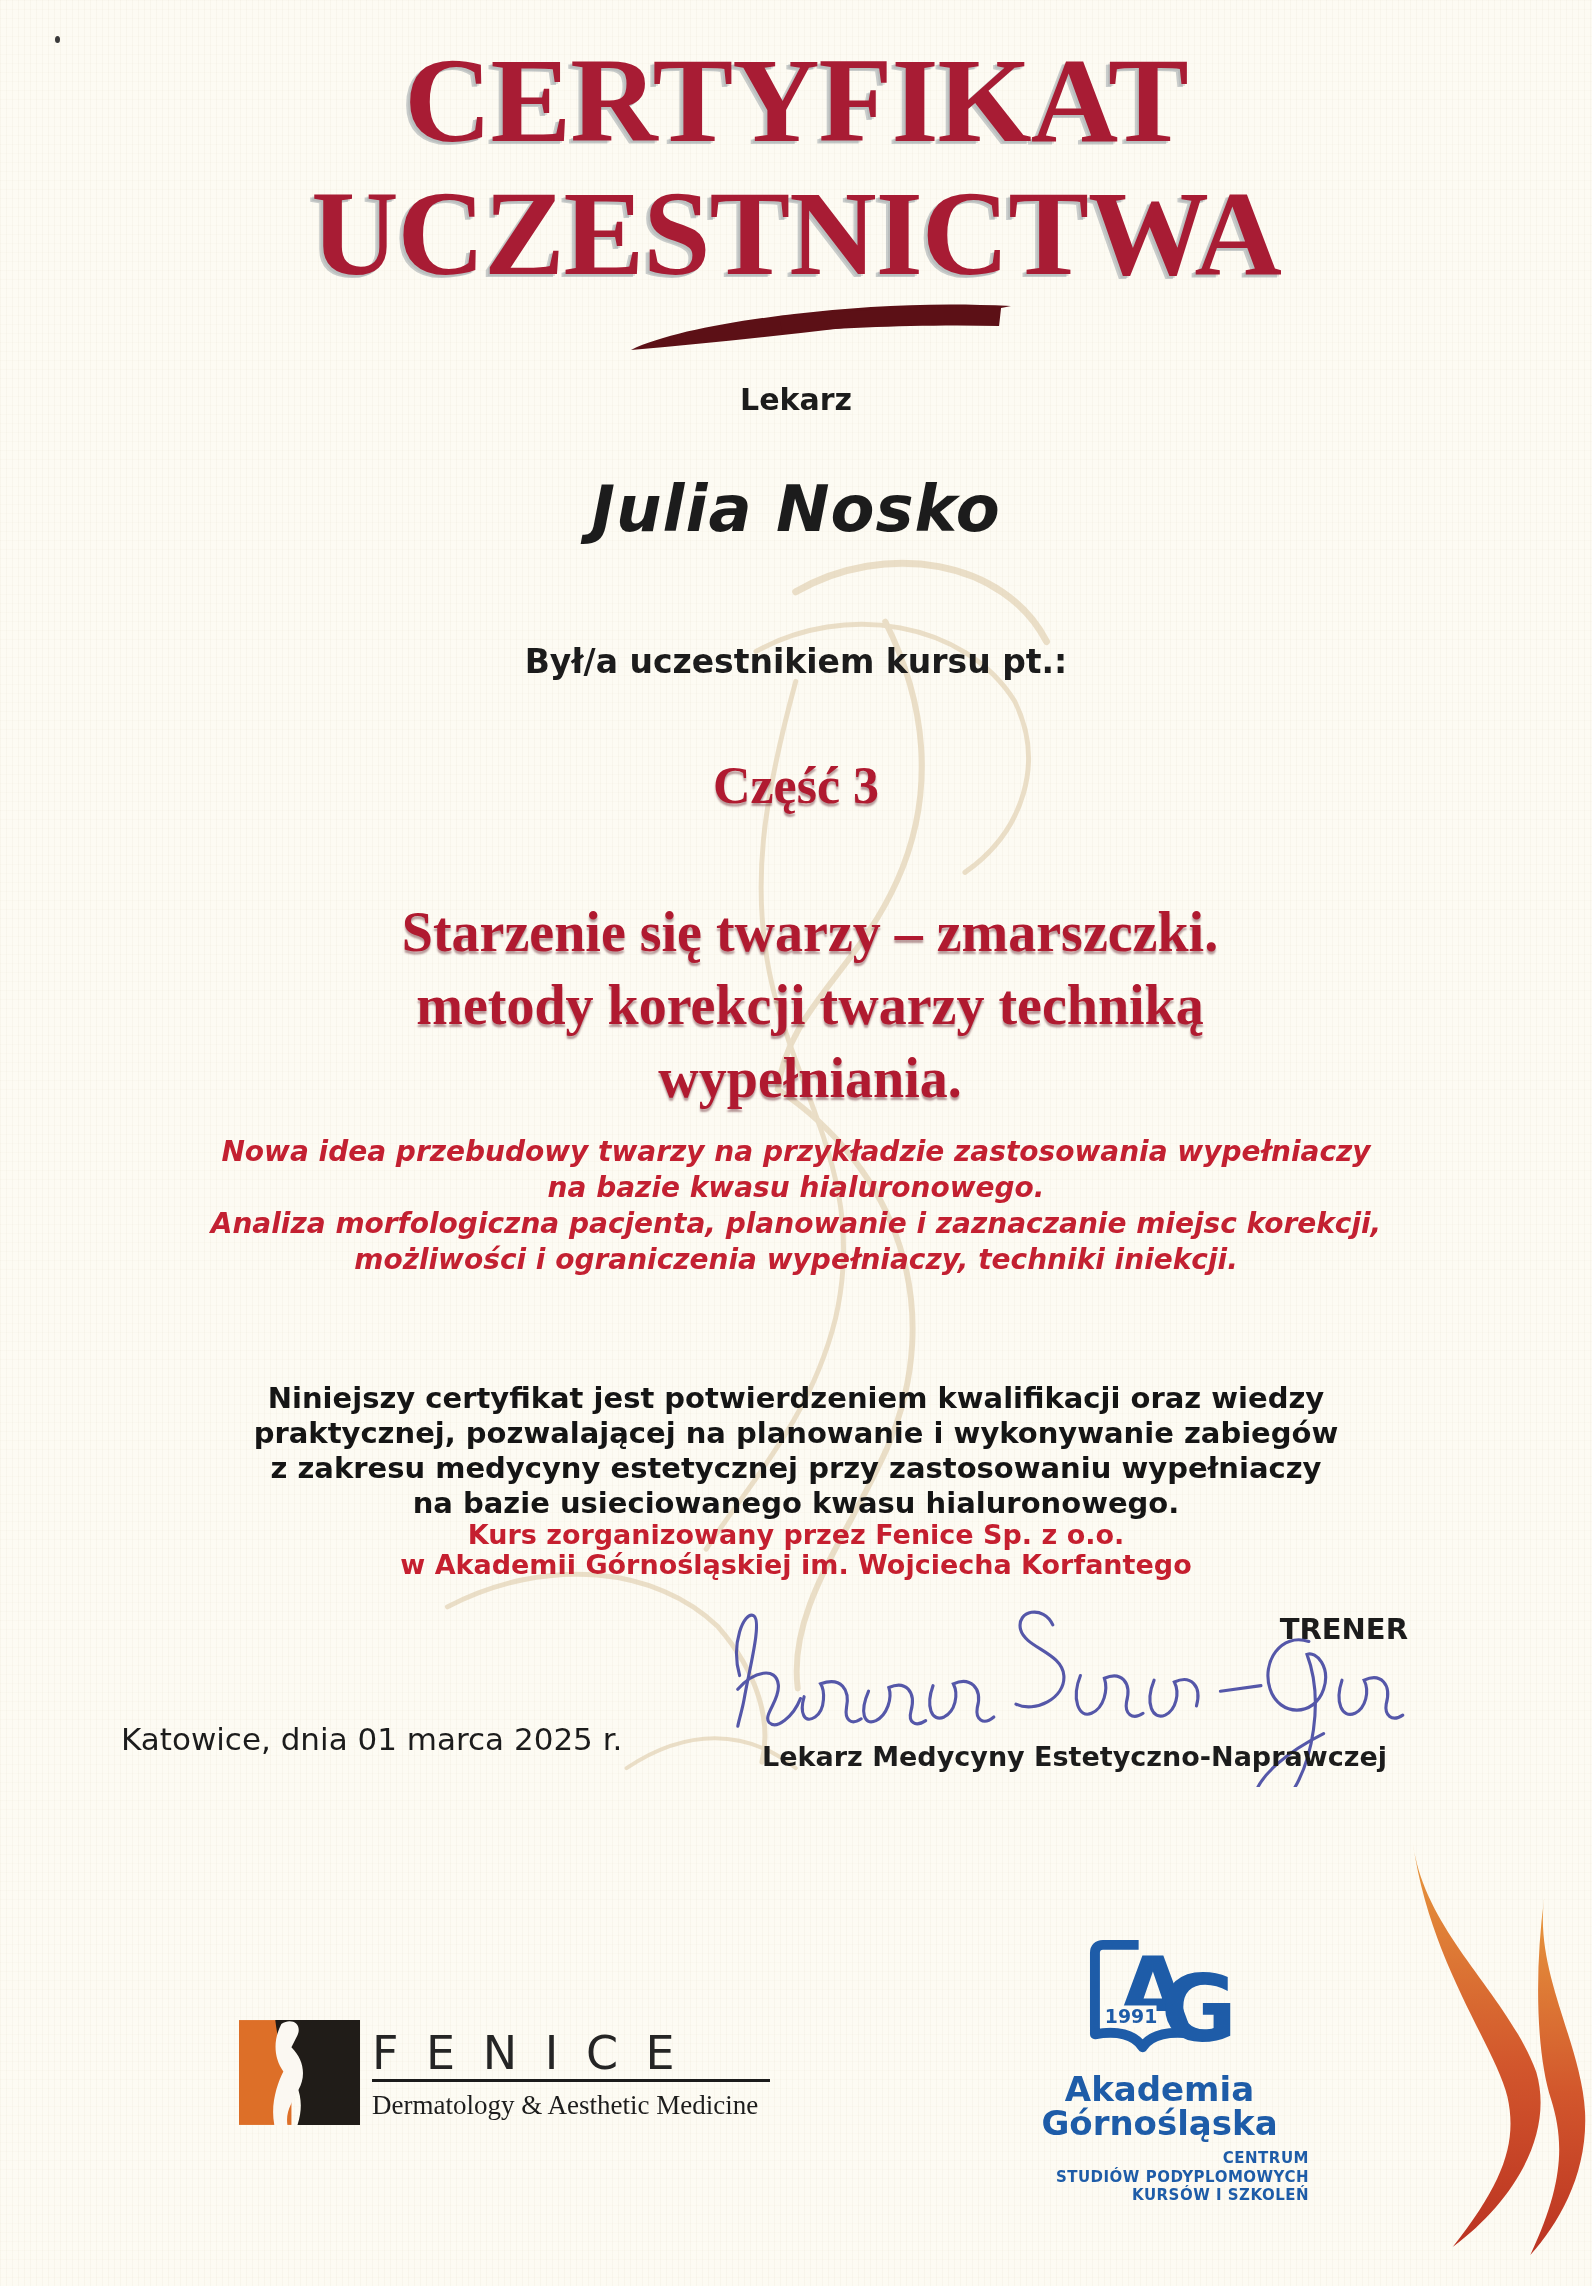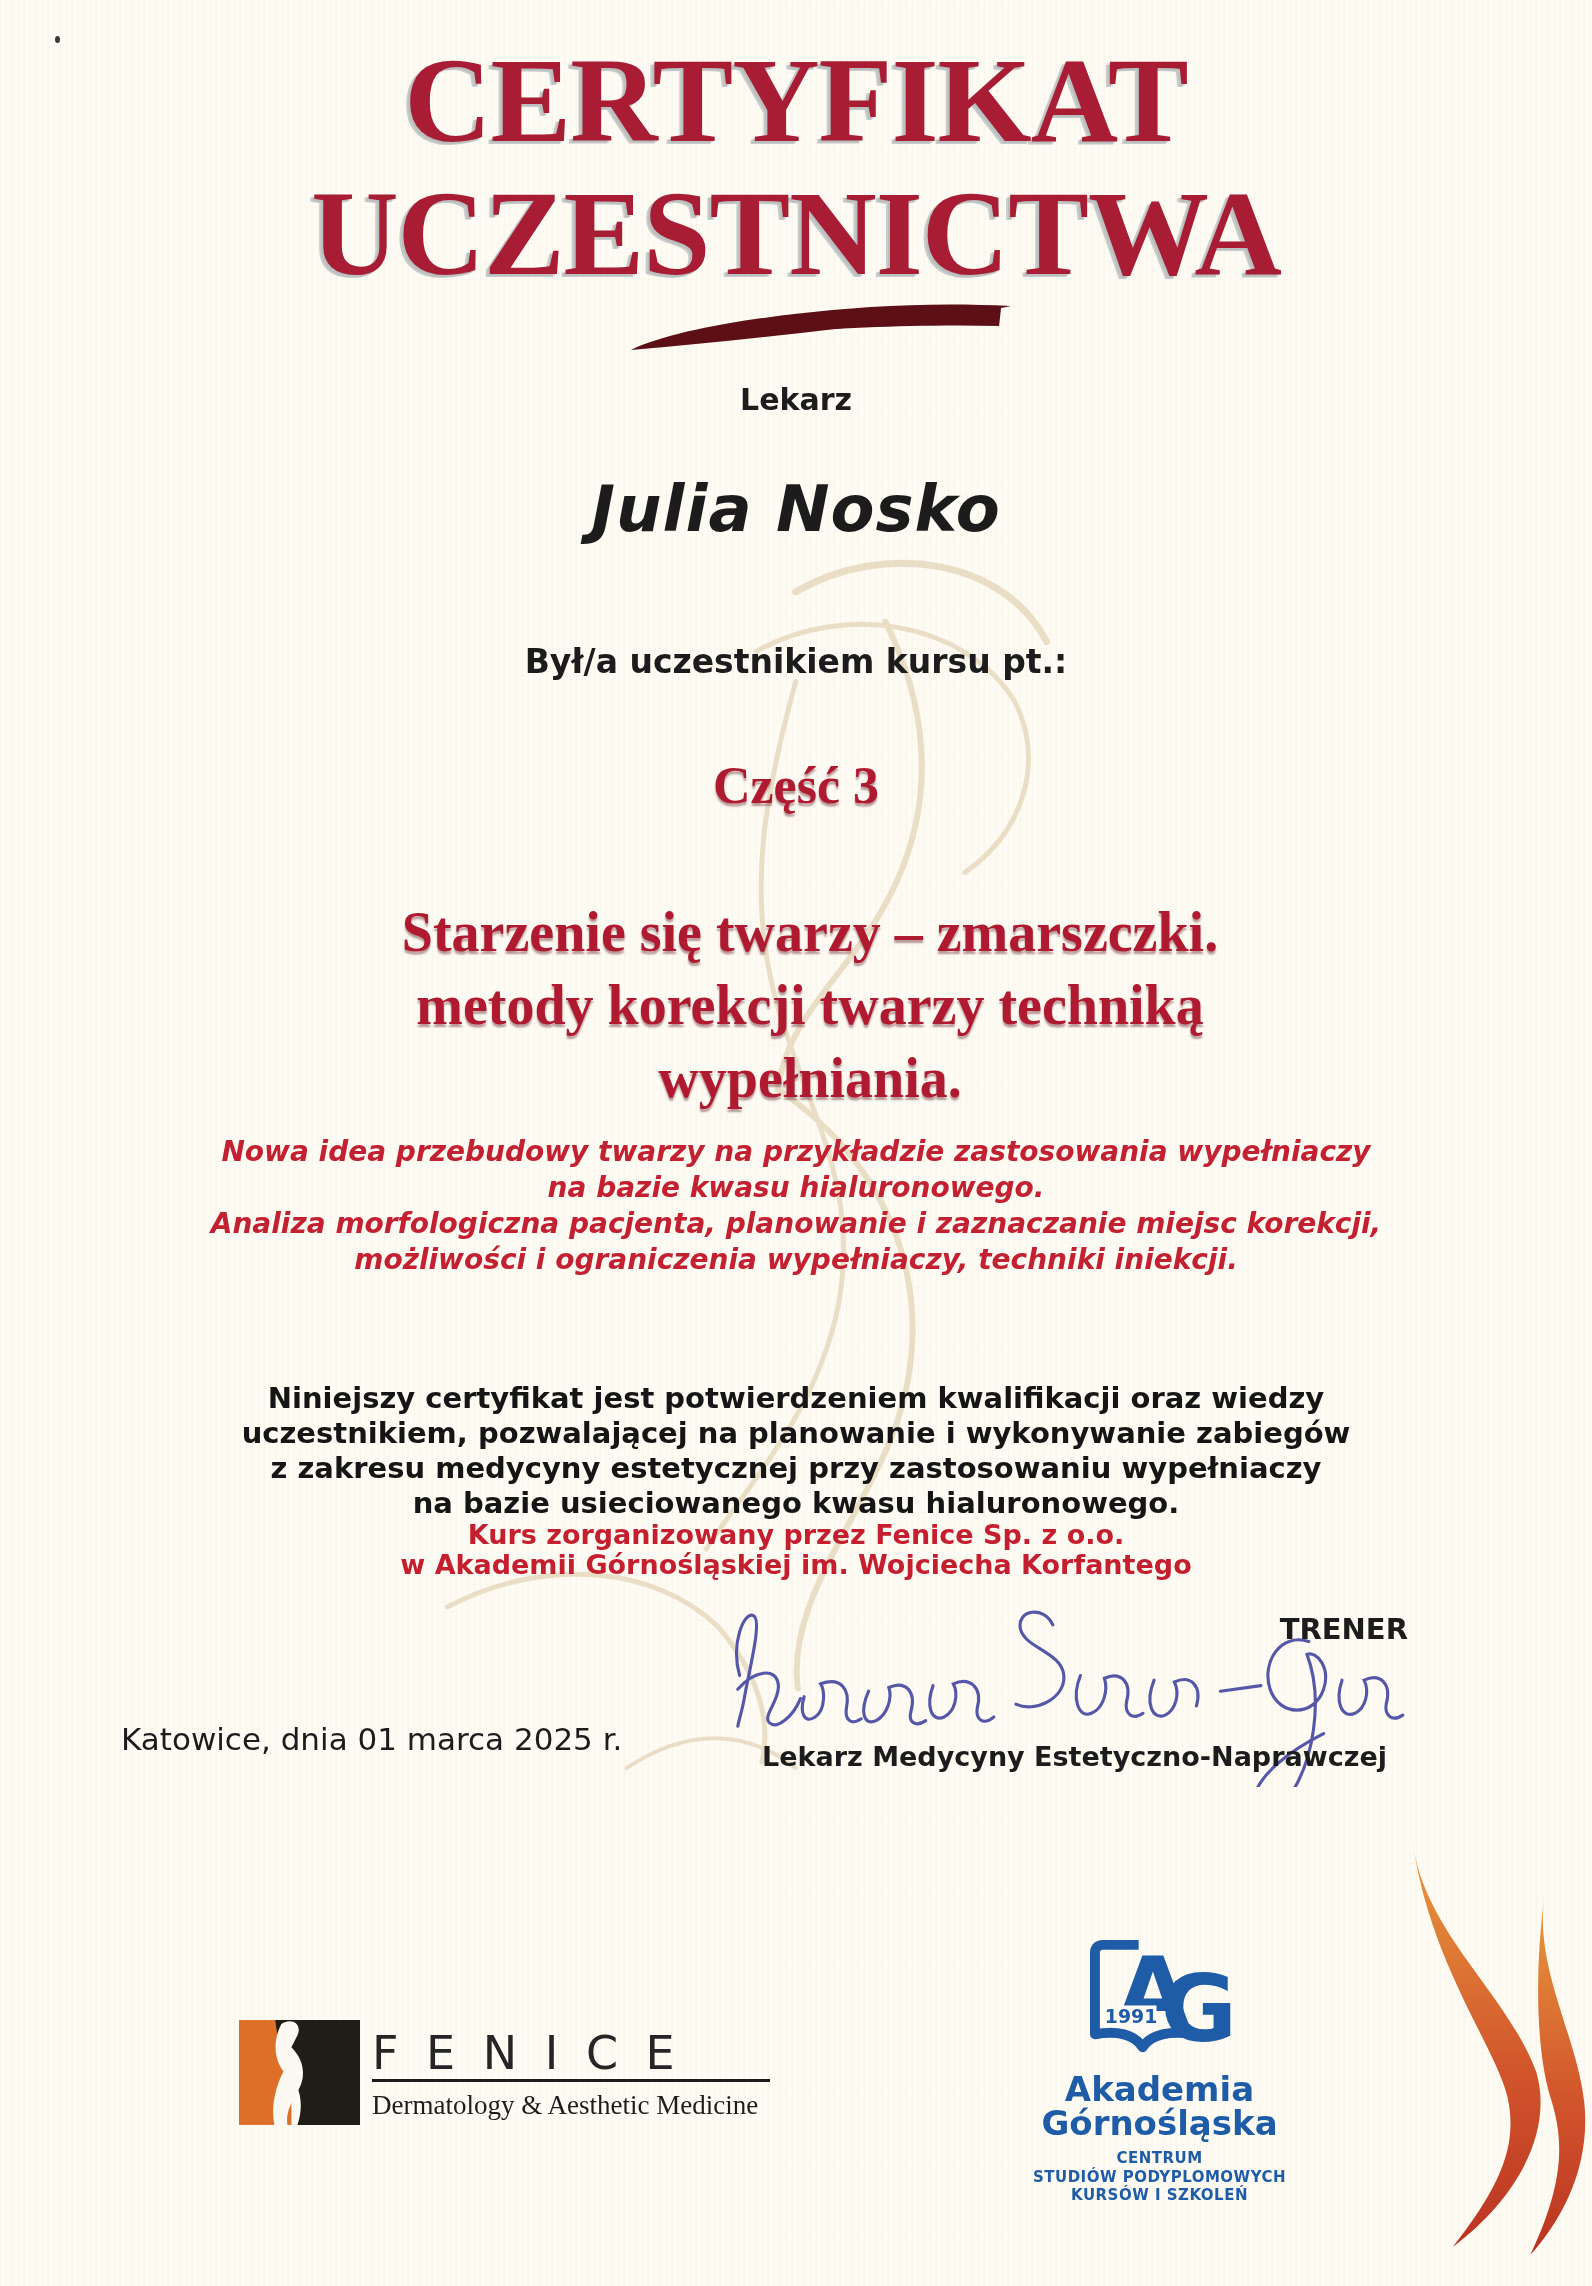--- a/index.html
+++ b/index.html
@@ -36,21 +36,21 @@
   .stmt{font-size:29px;font-weight:bold;line-height:35px;color:#151515;margin-top:36px;}
   .org{font-size:27px;font-weight:bold;line-height:30px;color:#c51f2f;}
   .trener{font-size:29px;font-weight:bold;text-align:right;}
   .signame{font-size:29px;font-weight:bold;}
   .sigtitle{font-size:27px;font-weight:bold;}
   .pdate{font-size:31px;font-weight:normal;text-align:left;}
   .fen-word{font-size:46px;font-weight:400;letter-spacing:0.60em;color:#252525;text-align:left;line-height:1;}
   .fen-rule{position:absolute;height:3px;background:#1b1b1b;}
   .fen-tag{font-family:"Liberation Serif","DejaVu Serif",serif;font-size:27px;color:#1d1d1d;text-align:left;}
   .ag-name{font-size:34px;font-weight:bold;color:#1e5ca8;line-height:35px;text-align:center;}
-  .ag-sub{font-size:15px;font-weight:bold;color:#1e5ca8;line-height:19px;text-align:center;letter-spacing:0.5px;}
+  .ag-sub{font-size:15px;font-weight:bold;color:#1e5ca8;line-height:19px;text-align:right;letter-spacing:0.5px;}
   .dot{position:absolute;left:55px;top:36px;width:5px;height:7px;border-radius:50%;background:#3a3a3a;}
   svg{display:block;}
 </style>
 </head>
 <body>
 
 <div class="page">
 
   <div class="dot"></div>
 
@@ -99,21 +99,21 @@
 
   <div class="abs csub" style="top:1134px;">
     <div>Nowa idea przebudowy twarzy na przykładzie zastosowania wypełniaczy</div>
     <div>na bazie kwasu hialuronowego.</div>
     <div>Analiza morfologiczna pacjenta, planowanie i zaznaczanie miejsc korekcji,</div>
     <div>możliwości i ograniczenia wypełniaczy, techniki iniekcji.</div>
   </div>
 
   <div class="abs stmt" style="top:1345px;">
     <div>Niniejszy certyfikat jest potwierdzeniem kwalifikacji oraz wiedzy</div>
-    <div>uczestnikiem, pozwalającej na planowanie i wykonywanie zabiegów</div>
+    <div>praktycznej, pozwalającej na planowanie i wykonywanie zabiegów</div>
     <div>z zakresu medycyny estetycznej przy zastosowaniu wypełniaczy</div>
     <div>na bazie usieciowanego kwasu hialuronowego.</div>
   </div>
 
   <div class="abs org" style="top:1520px;">
     <div>Kurs zorganizowany przez Fenice Sp. z o.o.</div>
     <div>w Akademii Górnośląskiej im. Wojciecha Korfantego</div>
   </div>
 
   <div class="trener" style="position:absolute;left:731px;top:1612px;width:677px;">TRENER</div>

